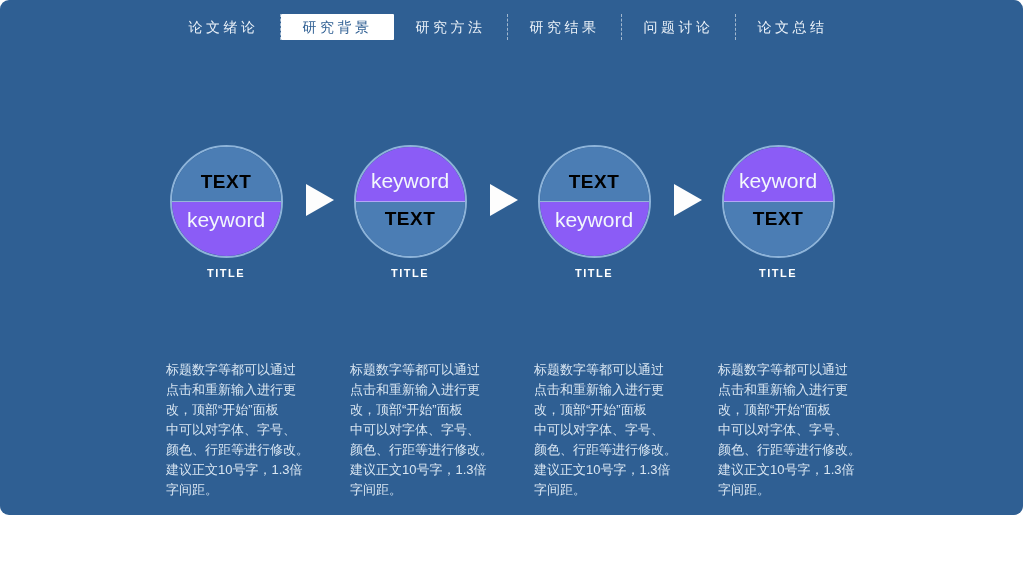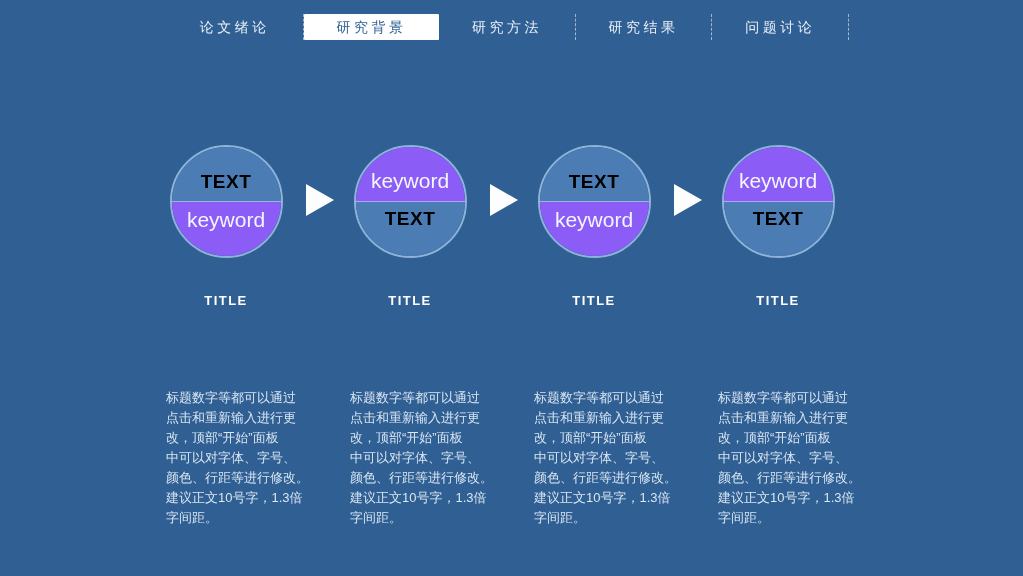--- a/index.html
+++ b/index.html
@@ -1,21 +1,21 @@
 <!DOCTYPE html>
 <html><head>
 <meta charset="utf-8">
 <style>
   * { margin:0; padding:0; box-sizing:border-box; }
   html,body { width:1023px; height:576px; }
   body { font-family:"Liberation Sans", sans-serif; }
 
   .slide {
-    position:relative; width:1023px; height:576px;
-    background:#2F5F93; overflow:hidden;
+    position:relative; width:1023px; height:515px;
+    background:#2F5F93; overflow:hidden;border-radius:9px;
   }
 
   
   .nav {
     position:absolute; left:167px; top:14px; width:682px; height:26px;
     display:flex; align-items:stretch;
   }
   .tab {
     flex:1 1 0; text-align:center; line-height:26px;
     font-size:14px; letter-spacing:3.5px; color:#EAF1F8;
@@ -46,22 +46,22 @@
     display:flex; justify-content:center;
   }
   .half-top    { top:0; align-items:flex-end;  padding-bottom:9px; }
   .half-bottom { bottom:0; align-items:flex-start; padding-top:6px; }
   .fill-light  { background:#4B7DB4; }
   .fill-dark   { background:#8b5cf6; }
   .lbl-strong  { font-size:19px; font-weight:bold; letter-spacing:0.5px; color:#000000; }
   .lbl-soft    { font-size:21px; font-weight:300; color:#F2F7FC; }
 
   .step-title {
-    margin-top:32px; line-height:22px;
-    font-size:13px; font-weight:bold; letter-spacing:1.5px; color:#FFFFFF;
+    margin-top:4px; line-height:22px;
+    font-size:11px; font-weight:bold; letter-spacing:1.5px; color:#FFFFFF;
   }
   .step-desc {
     margin-top:76px; width:148px; align-self:flex-start; margin-left:32px;
     font-size:13px; line-height:20px; color:#D9E6F2;
     white-space:pre-line; text-align:left;
   }
 
   
   .arrow {
     position:absolute; top:184px; width:0; height:0;
@@ -77,20 +77,21 @@
   <div class="nav">
     <div class="tab">论文绪论</div>
     <div class="sep"></div>
     <div class="tab active">研究背景</div>
     <div class="tab">研究方法</div>
     <div class="sep"></div>
     <div class="tab">研究结果</div>
     <div class="sep"></div>
     <div class="tab">问题讨论</div>
     <div class="sep"></div>
+    <div class="tab">论文总结</div>
   </div>
 
   <div class="step" style="left:134px">
     <div class="circle">
       <div class="half half-top fill-light">
         <span class="lbl-strong">TEXT</span>
       </div>
       <div class="half half-bottom fill-dark">
         <span class="lbl-soft">keyword</span>
       </div>

